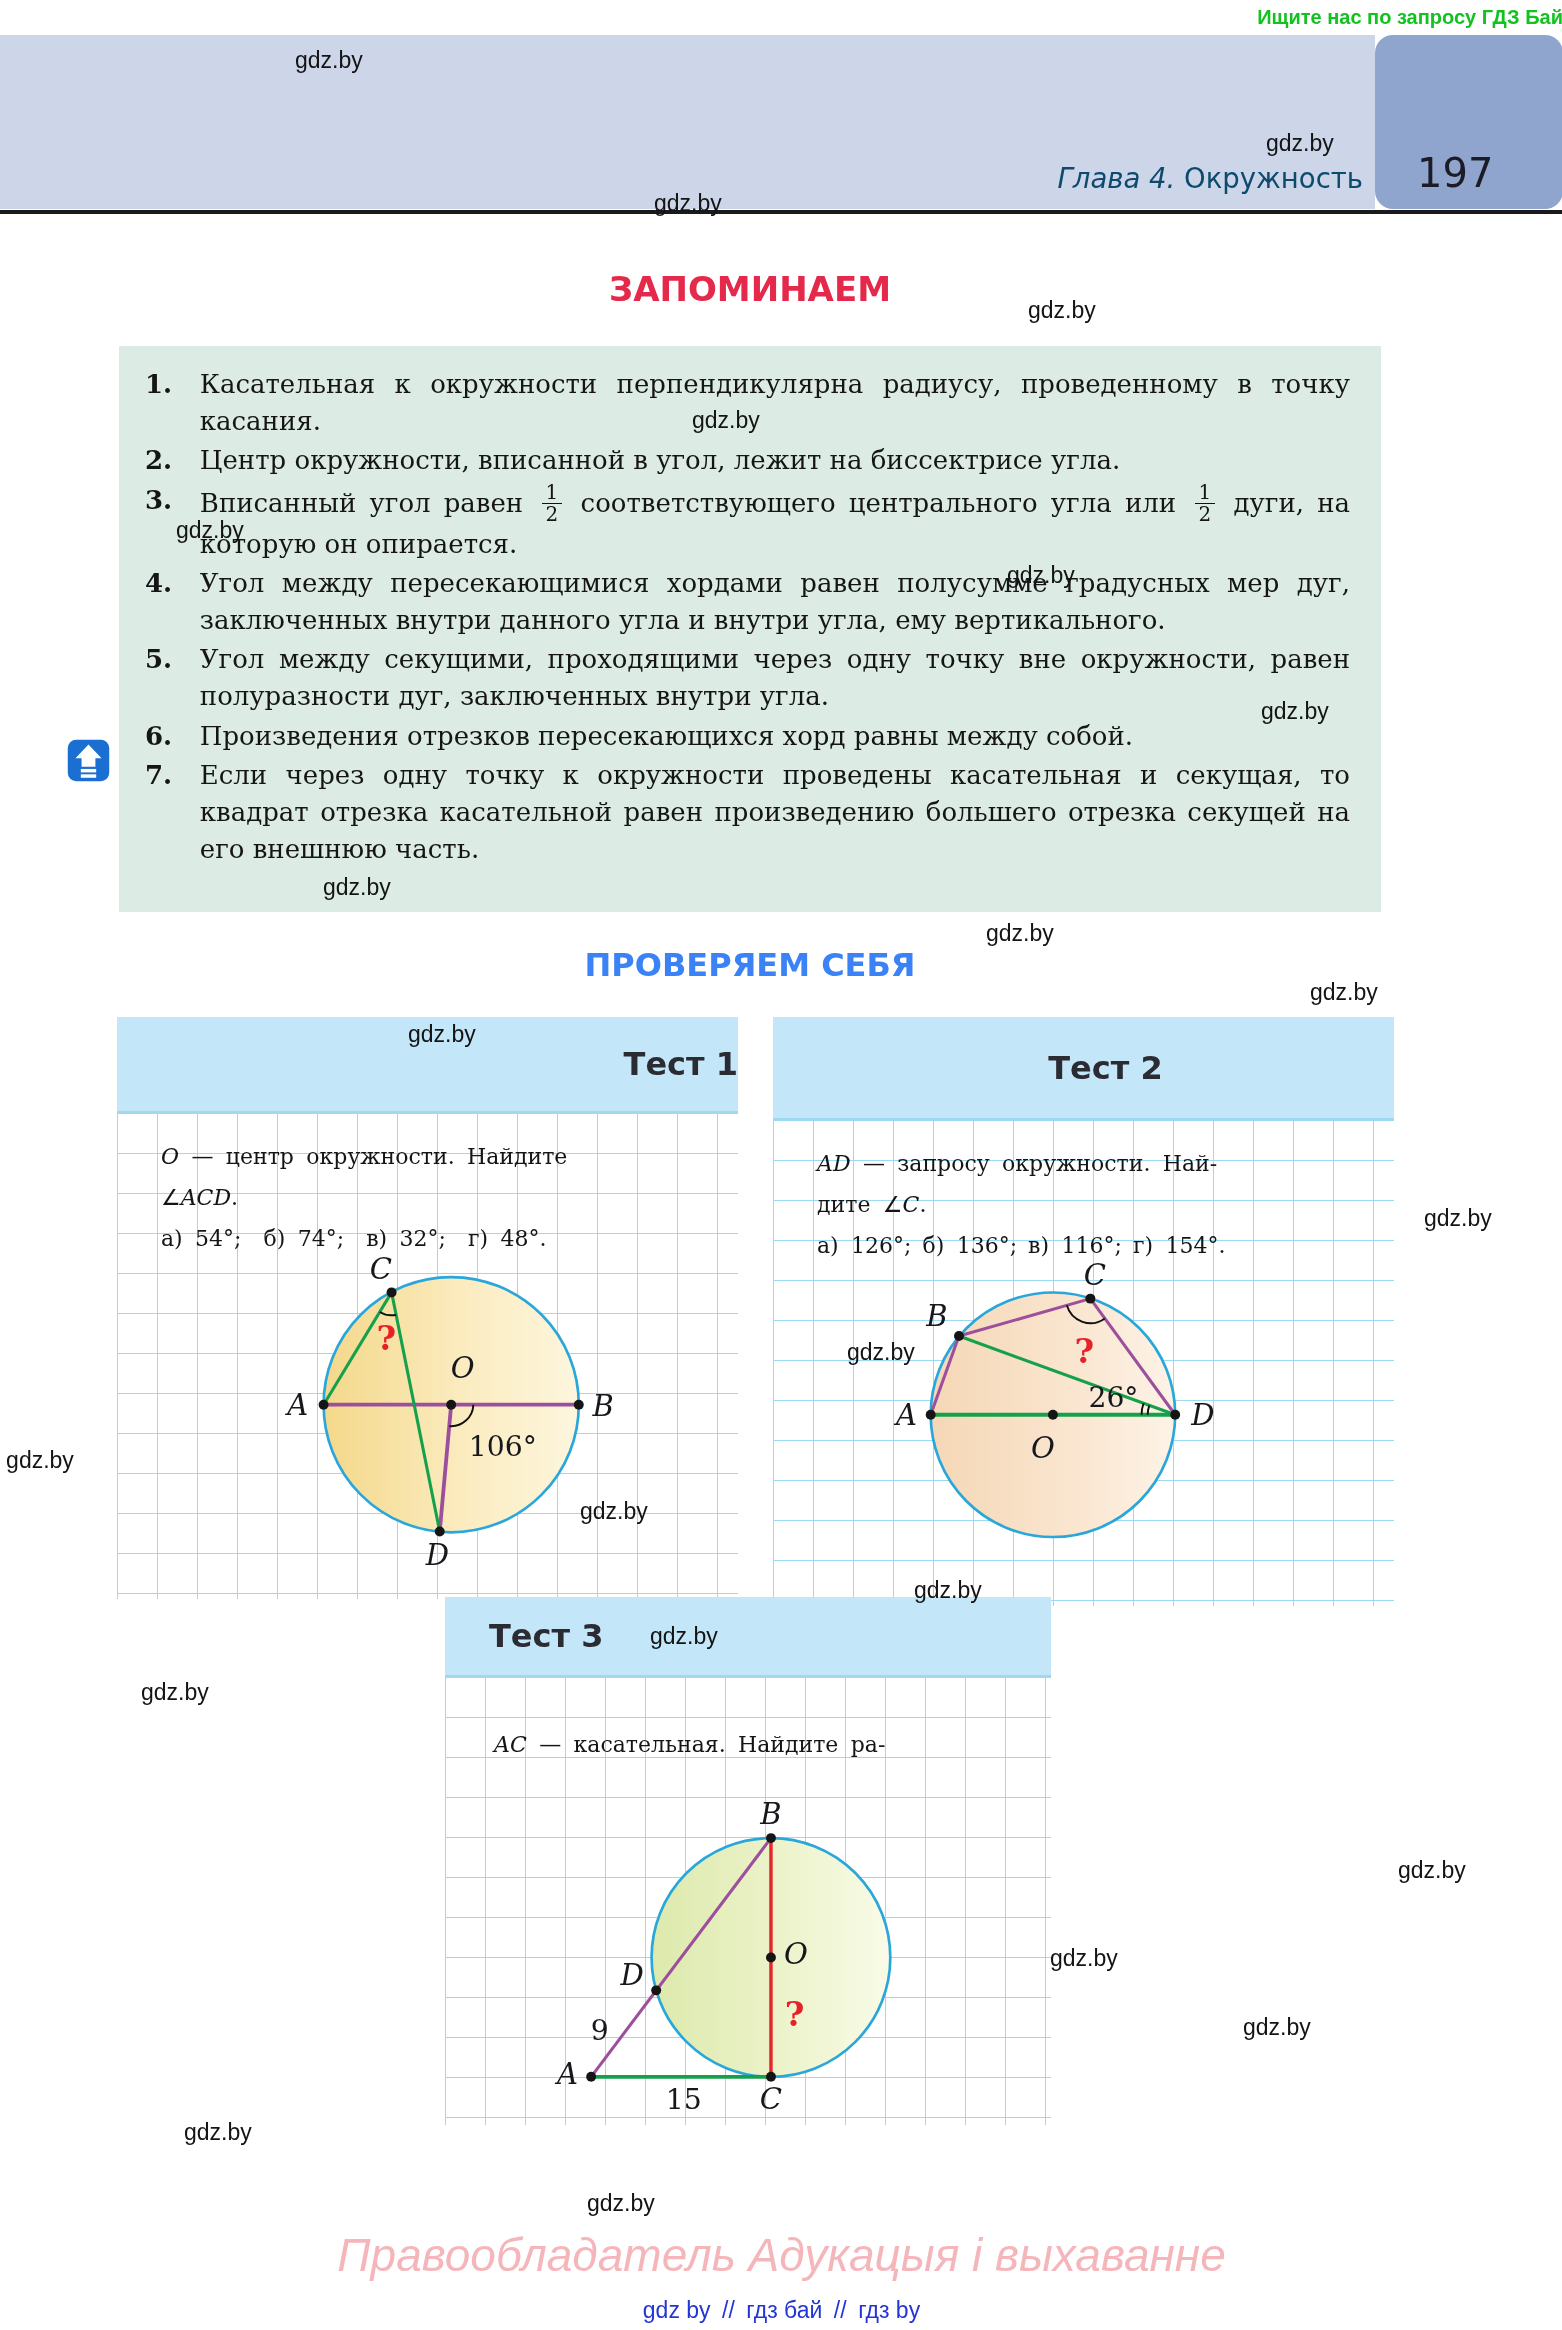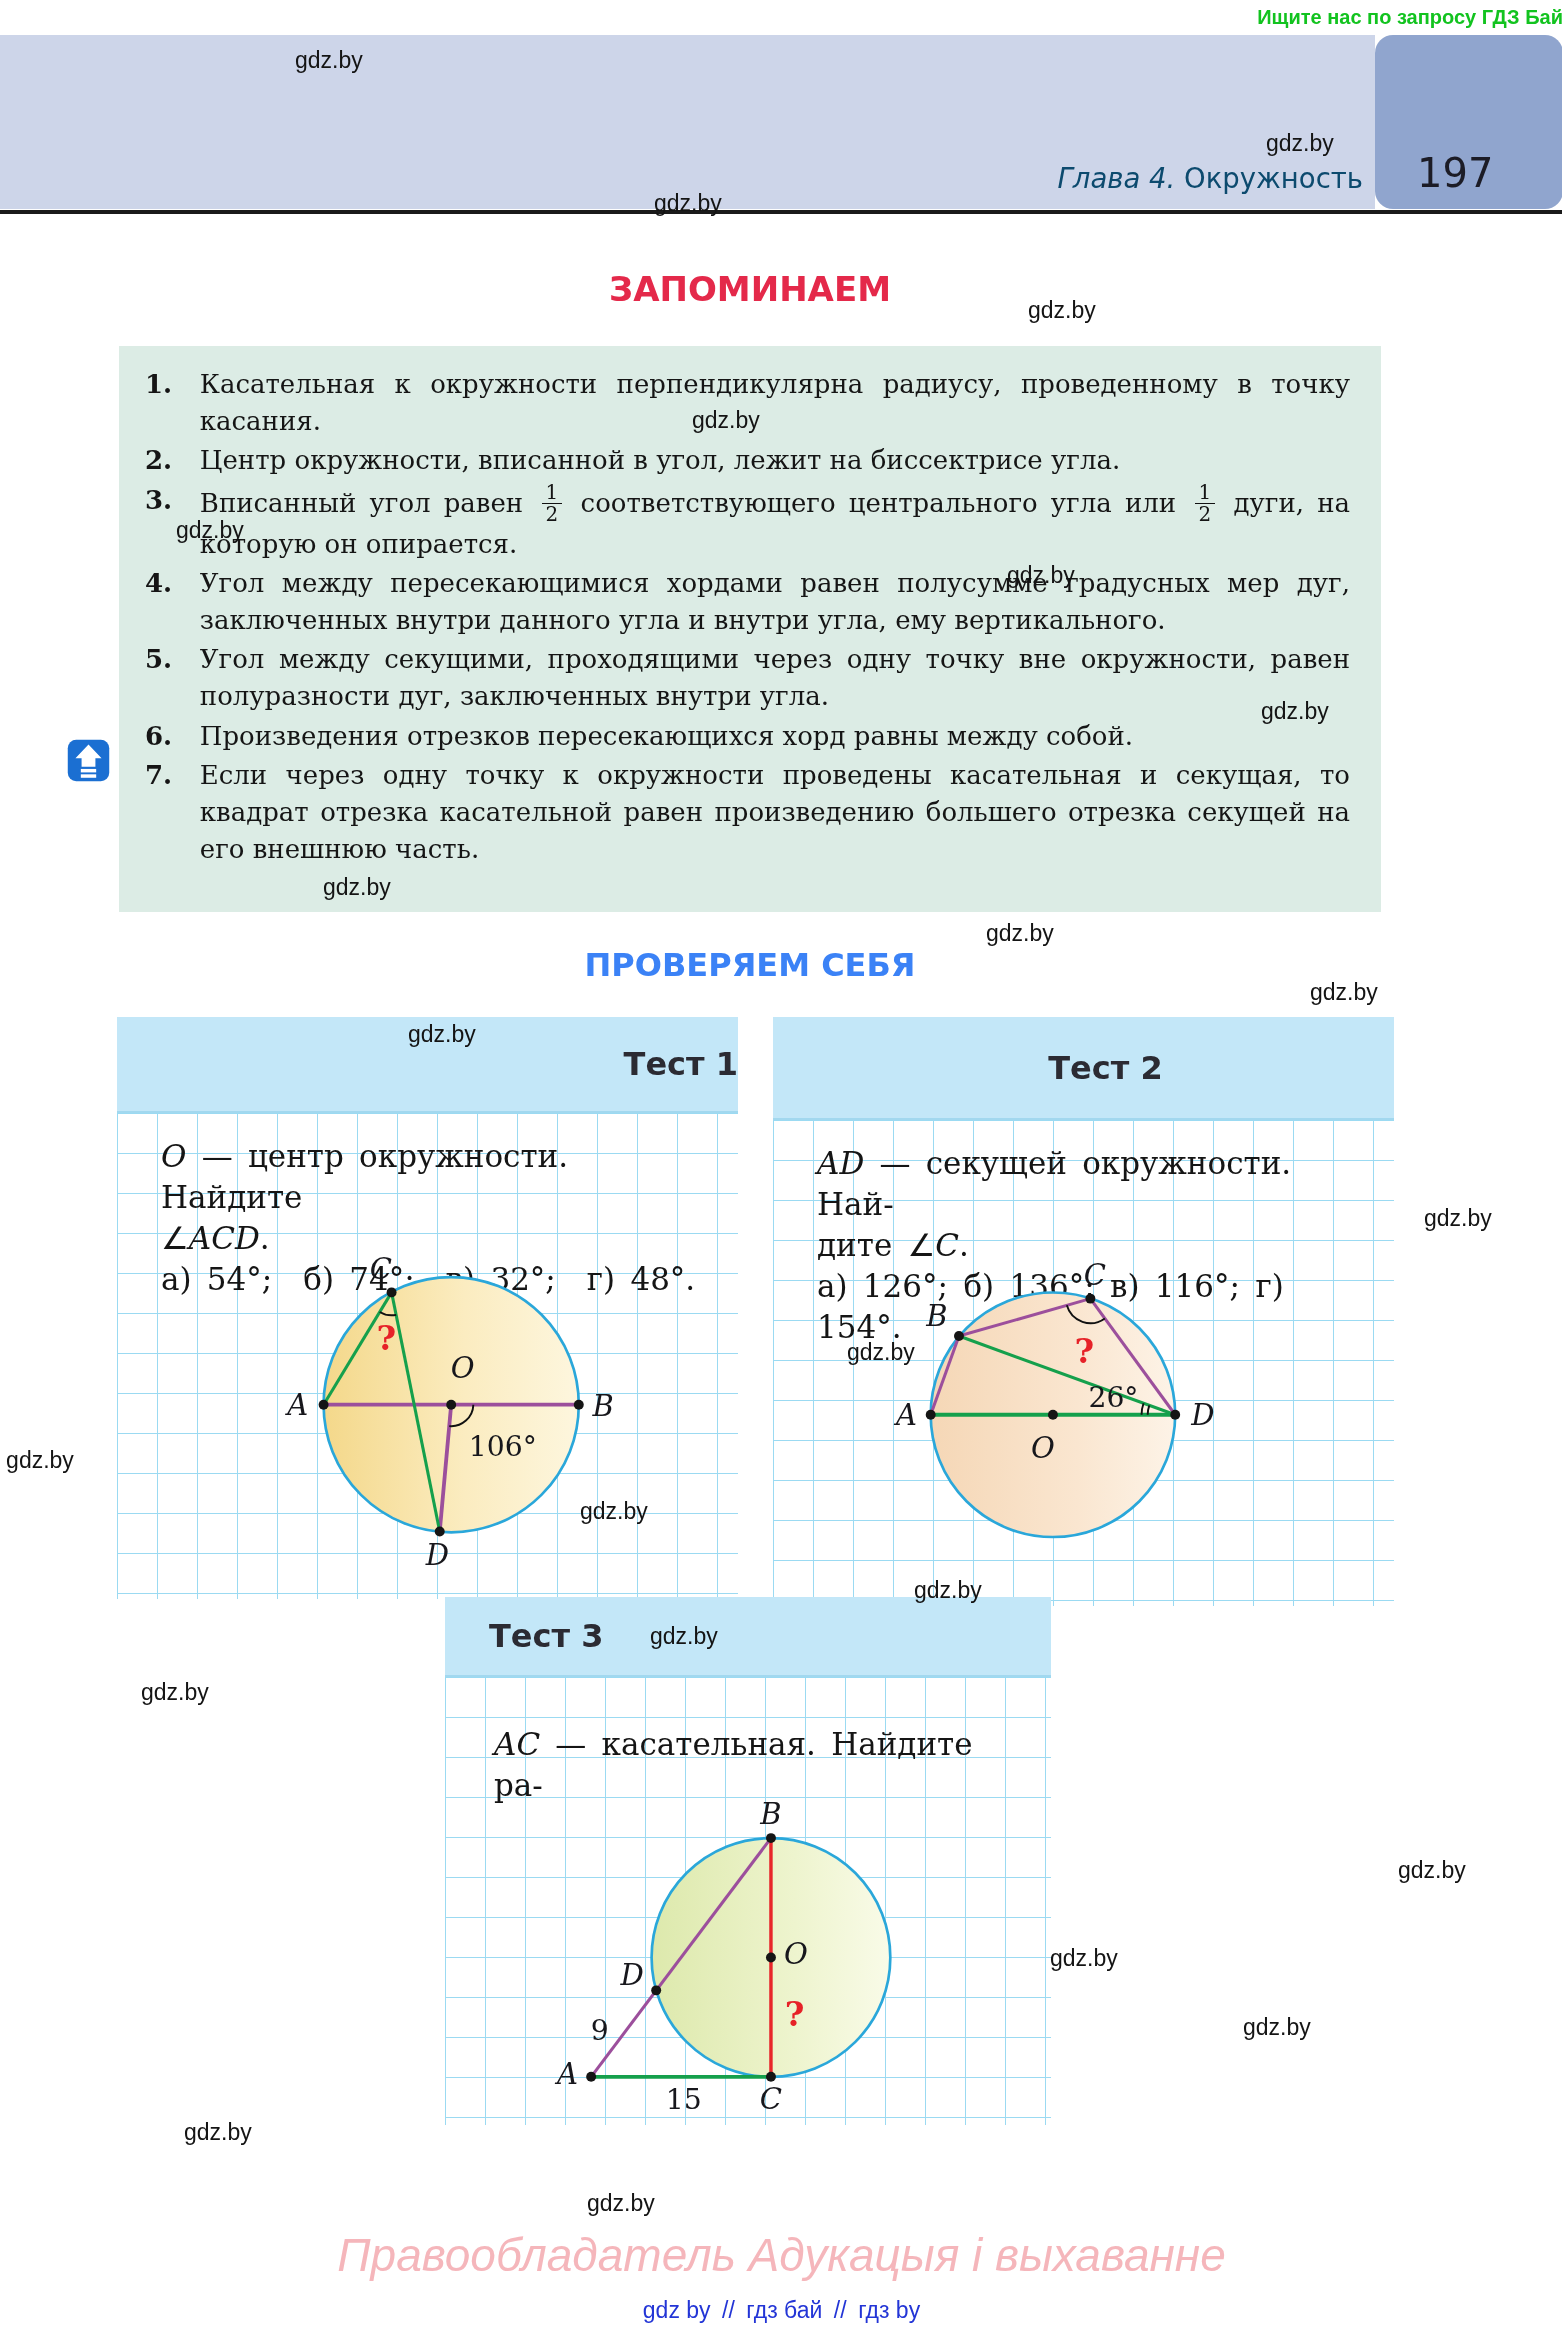--- a/index.html
+++ b/index.html
@@ -64,21 +64,21 @@
     margin-left:44px;
   }
   .card-body{
     position:relative;width:100%;background:#ffffff;
     background-image:
       linear-gradient(to right,#9bdaf2 1.5px,transparent 1.5px),
       linear-gradient(to bottom,#9bdaf2 1.5px,transparent 1.5px);
     background-size:40px 40px;
   }
   .qtext{position:absolute;left:44px;top:23px;right:18.4px;}
-  .qline{font-size:31px;line-height:41px;word-spacing:5.4px;white-space:pre-wrap;}
+  .qline{font-size:22px;line-height:41px;word-spacing:5.4px;white-space:pre-wrap;}
   .qline .it{font-style:italic;}
   .qline .ang{font-family:"DejaVu Sans",sans-serif;}
   .diag{position:absolute;left:0;overflow:visible;}
   .plabel{font-family:"DejaVu Serif",serif;font-style:italic;font-size:38px;fill:#17171c;}
   .dnum{font-family:"DejaVu Serif",serif;font-size:37px;fill:#17171c;}
   .dq{font-family:"DejaVu Serif",serif;font-weight:700;font-size:44px;fill:#e62228;}
   .pdot{fill:#151515;}
   
   .footer-copy{
     position:absolute;top:2228px;left:0;width:1563px;text-align:center;
@@ -184,21 +184,21 @@
     </svg>
   </div>
 </div>
 
 <div class="card" style="left:773px;top:1017px;width:621px;height:570px;">
   <div class="card-head" style="height:103px;justify-content:center;">
     <span class="card-title">Тест 2</span>
   </div>
   <div class="card-body" style="height:486px;">
     <div class="qtext">
-        <div class="qline"><span class="it">AD</span><span> — секущей окружности. Най-</span></div>
+        <div class="qline"><span class="it">AD</span><span> — запросу окружности. Най-</span></div>
         <div class="qline"><span>дите </span><span class="ang">∠</span><span class="it">C</span><span>.</span></div>
         <div class="qline"><span>а) 126°; б) 136°; в) 116°; г) 154°.</span></div>
       </div>
     <svg class="diag" style="top:145px;" width="621" height="340" viewBox="0 0 812 445">
       <defs>
         <linearGradient id="gy2" x1="0" y1="0" x2="1" y2="0">
           <stop offset="0" stop-color="#f5d7b6"></stop>
           <stop offset="0.6" stop-color="#fae6d0"></stop>
           <stop offset="1" stop-color="#fdf3e7"></stop>
         </linearGradient>

